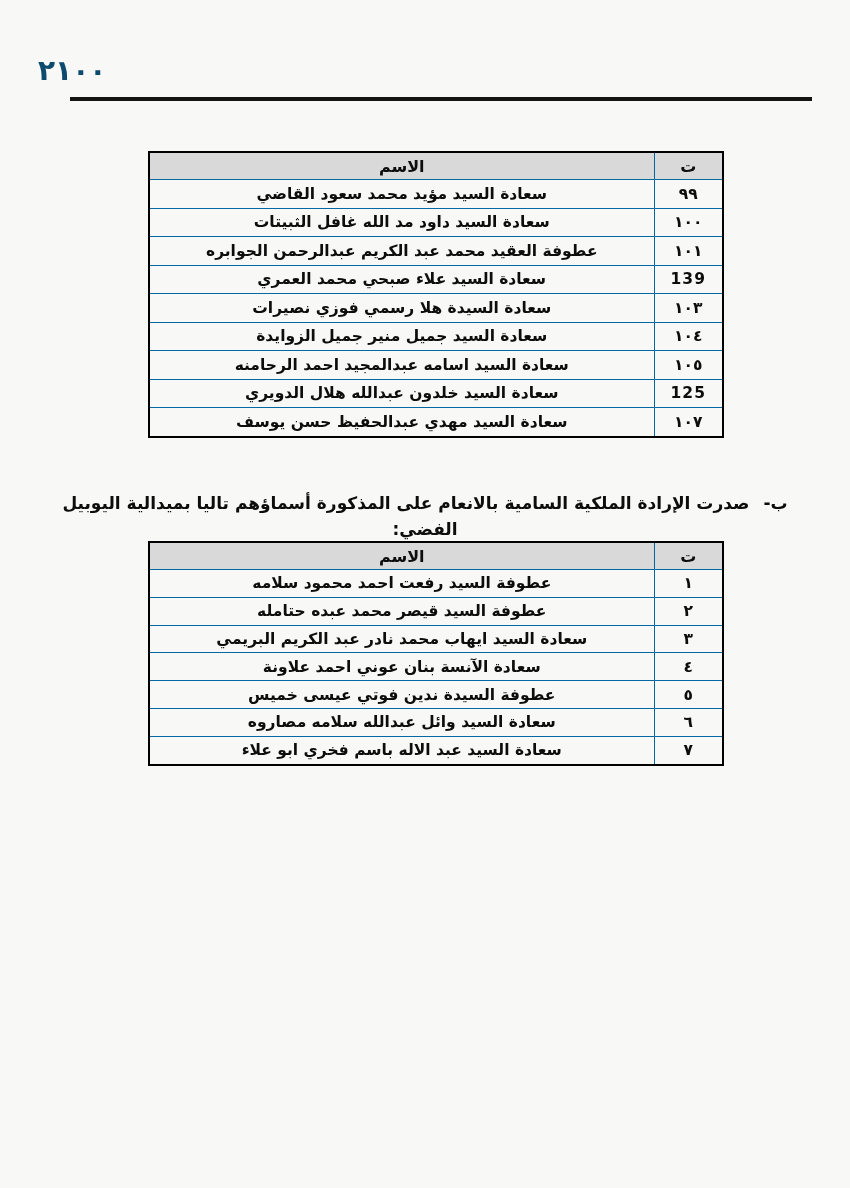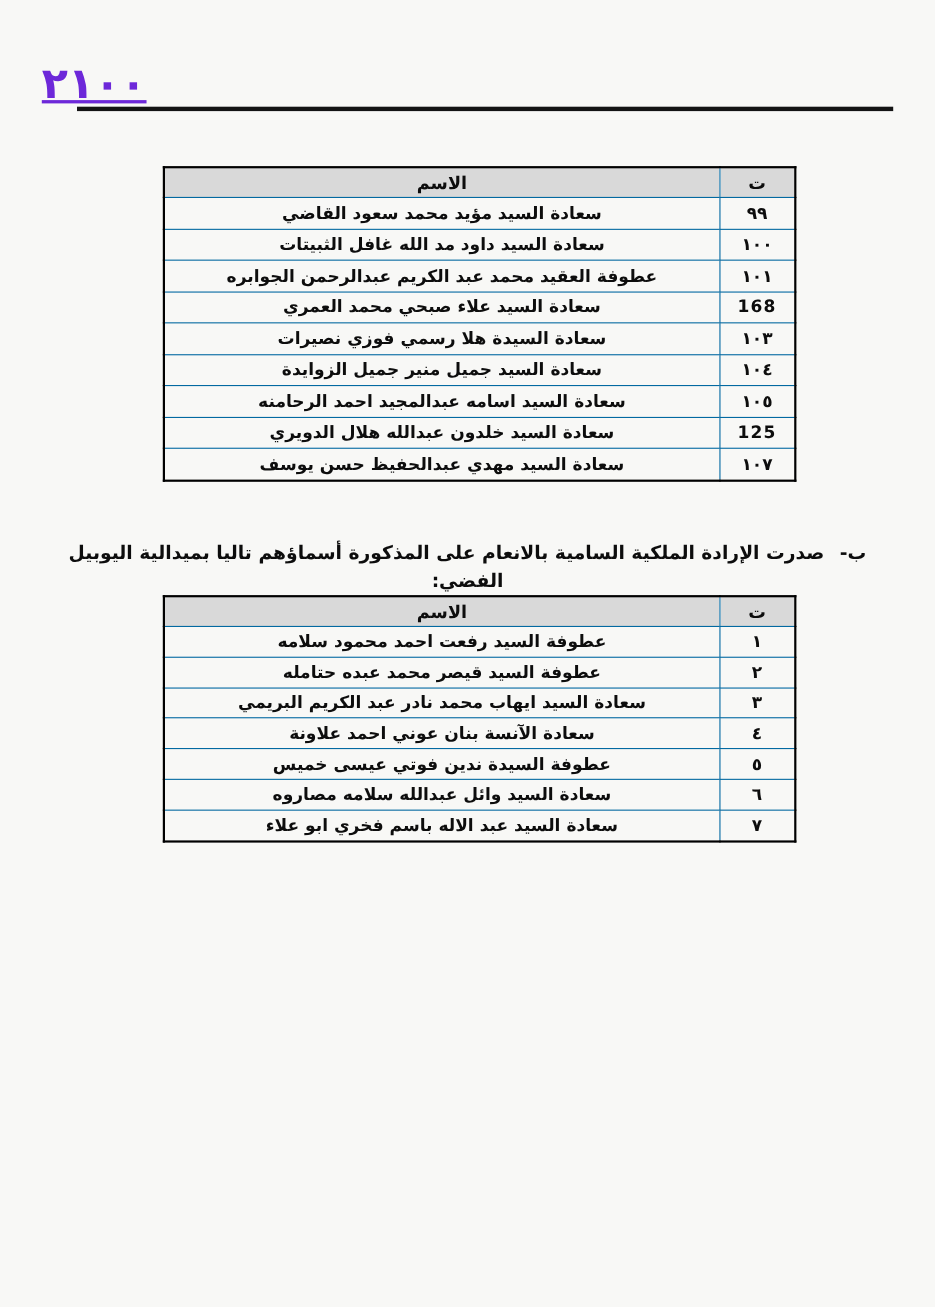--- a/index.html
+++ b/index.html
@@ -9,23 +9,22 @@
     font-family:"DejaVu Sans", sans-serif;
     color:#111;
     overflow:hidden;
   }
   .page{position:absolute;inset:0;}
 
   
   .page-number{
     position:absolute;top:54px;left:38px;width:190px;
     text-align:left;
-    font-size:39px;font-weight:bold;color:#6d28d9;
+    font-size:28px;font-weight:bold;color:#0c4a6e;
     letter-spacing:2px;
-    text-decoration:underline;
   }
   .rule{
     position:absolute;top:97px;left:70px;width:742px;height:4px;
     background:#141414;
   }
   .banner-oval{
     position:absolute;top:66px;left:352px;width:170px;height:64px;
     border:4px solid #141414;border-radius:50%;
     background:#f8f8f6;
     display:flex;align-items:center;justify-content:center;
@@ -101,21 +100,21 @@
           <td class="idx-cell">١٠٠</td>
           <td>سعادة السيد داود مد الله غافل الثبيتات</td>
         </tr>
 
         <tr>
           <td class="idx-cell">١٠١</td>
           <td>عطوفة العقيد محمد عبد الكريم عبدالرحمن الجوابره</td>
         </tr>
 
         <tr>
-          <td class="idx-cell">168</td>
+          <td class="idx-cell">139</td>
           <td>سعادة السيد علاء صبحي محمد العمري</td>
         </tr>
 
         <tr>
           <td class="idx-cell">١٠٣</td>
           <td>سعادة السيدة هلا رسمي فوزي نصيرات</td>
         </tr>
 
         <tr>
           <td class="idx-cell">١٠٤</td>

